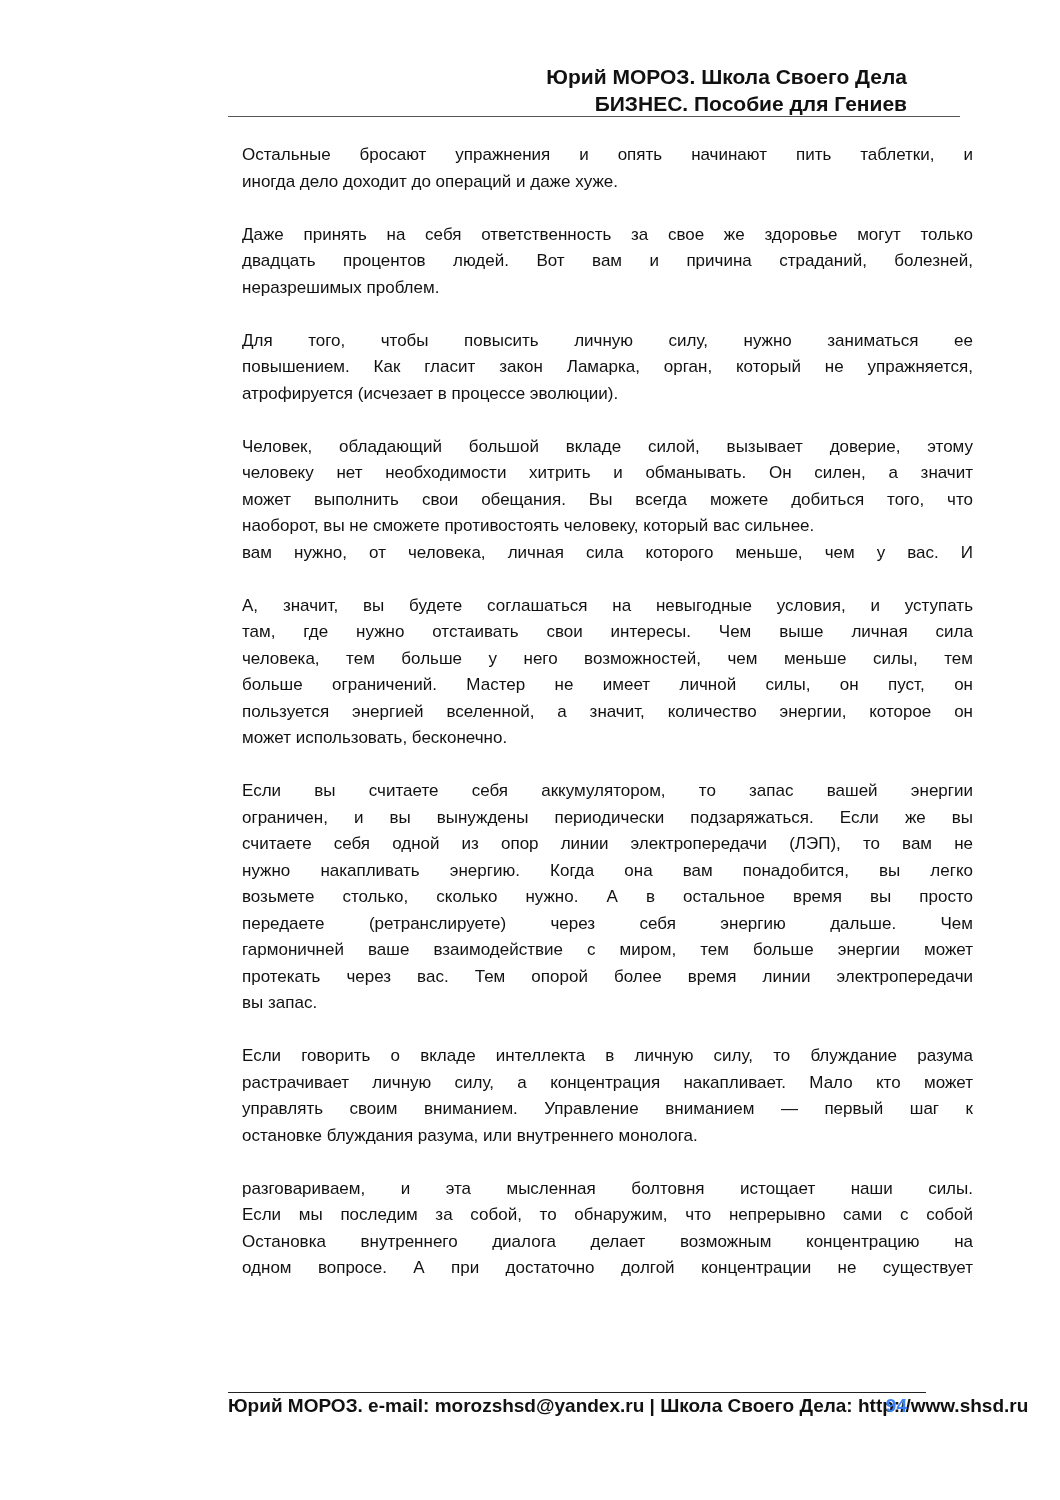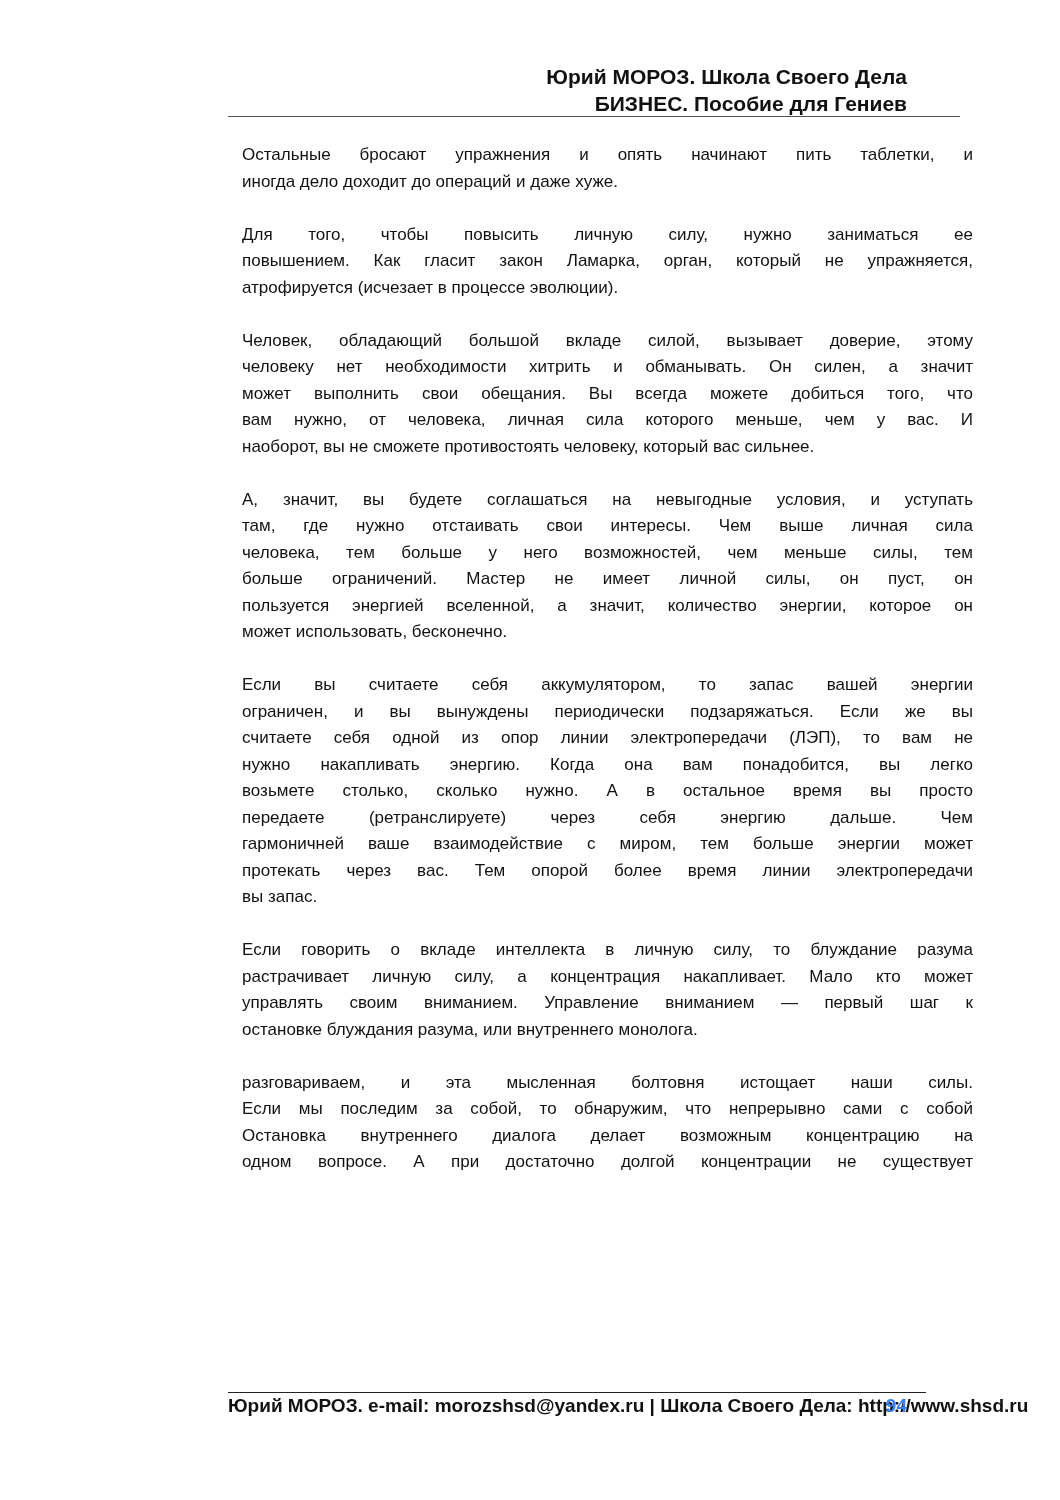--- a/index.html
+++ b/index.html
@@ -24,30 +24,35 @@
     <div>БИЗНЕС. Пособие для Гениев</div>
   </div>
   <div class="header-rule"></div>
 
   <div class="body" id="body">
       <div class="para">
         <span class="line">Остальные бросают упражнения и опять начинают пить таблетки, и</span>
         <span class="line last">иногда дело доходит до операций и даже хуже.</span>
       </div>
       <div class="para">
+        <span class="line">Даже принять на себя ответственность за свое же здоровье могут только</span>
+        <span class="line">двадцать процентов людей. Вот вам и причина страданий, болезней,</span>
+        <span class="line last">неразрешимых проблем.</span>
+      </div>
+      <div class="para">
         <span class="line">Для того, чтобы повысить личную силу, нужно заниматься ее</span>
         <span class="line">повышением. Как гласит закон Ламарка, орган, который не упражняется,</span>
         <span class="line last">атрофируется (исчезает в процессе эволюции).</span>
       </div>
       <div class="para">
         <span class="line">Человек, обладающий большой вкладе силой, вызывает доверие, этому</span>
         <span class="line">человеку нет необходимости хитрить и обманывать. Он силен, а значит</span>
         <span class="line">может выполнить свои обещания. Вы всегда можете добиться того, что</span>
+        <span class="line last">наоборот, вы не сможете противостоять человеку, который вас сильнее.</span>
         <span class="line">вам нужно, от человека, личная сила которого меньше, чем у вас. И</span>
-        <span class="line last">наоборот, вы не сможете противостоять человеку, который вас сильнее.</span>
       </div>
       <div class="para">
         <span class="line">А, значит, вы будете соглашаться на невыгодные условия, и уступать</span>
         <span class="line">там, где нужно отстаивать свои интересы. Чем выше личная сила</span>
         <span class="line">человека, тем больше у него возможностей, чем меньше силы, тем</span>
         <span class="line">больше ограничений. Мастер не имеет личной силы, он пуст, он</span>
         <span class="line">пользуется энергией вселенной, а значит, количество энергии, которое он</span>
         <span class="line last">может использовать, бесконечно.</span>
       </div>
       <div class="para">

